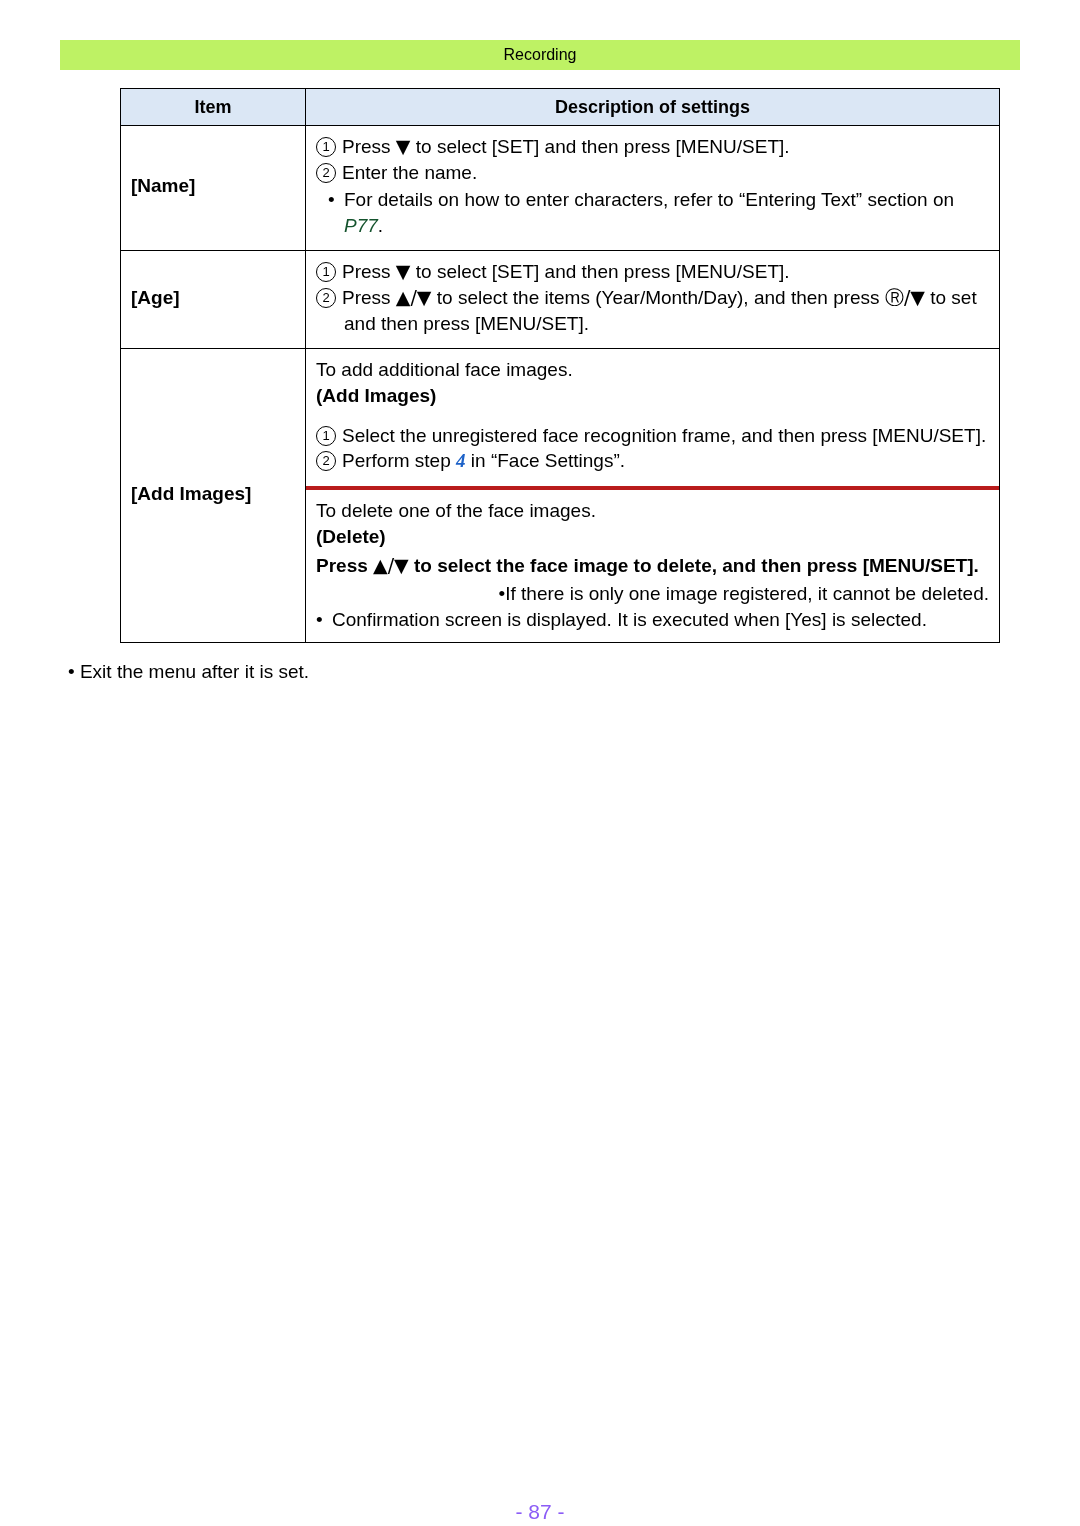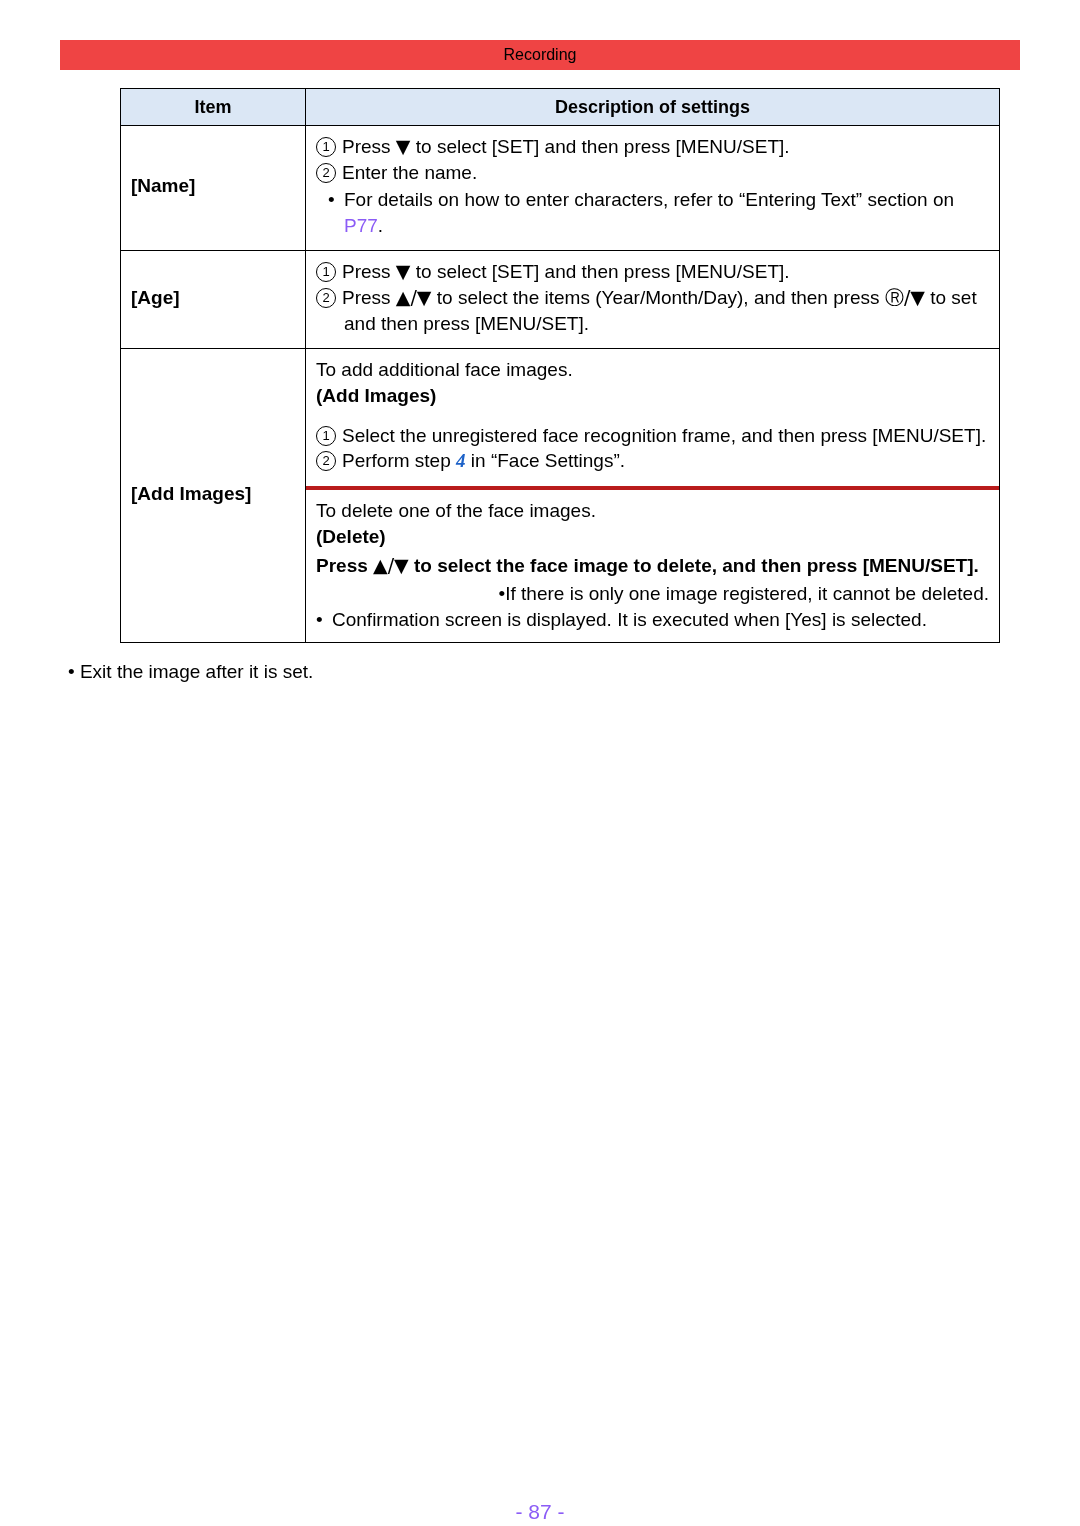--- a/index.html
+++ b/index.html
@@ -13,21 +13,21 @@
   }
   .page {
     width: 1080px;
     height: 1526px;
     margin: 0 auto;
     position: relative;
     box-sizing: border-box;
     padding: 0 60px;
   }
   .header-band {
-    background: #ef4444;
+    background: #bef264;
     text-align: center;
     font-size: 16px;
     padding: 4px 0;
     margin: 40px 0 18px 0;
     color: #000;
   }
   .step-line {
     font-weight: bold;
     margin: 0 0 8px 4px;
   }
@@ -84,21 +84,21 @@
   }
   .hang {
     padding-left: 28px;
     text-indent: -16px;
   }
   .hang .bullet {
     display: inline-block;
     width: 16px;
     text-indent: 0;
   }
-  .link { color: #8b5cf6; }
+  .link { color: #14532d; font-style: italic; }
   .blue { color: #1d62c8; font-style: italic; font-family: "Times New Roman", serif; font-weight: bold; }
   .post-note {
     margin: 16px 0 0 8px;
     font-size: 19px;
   }
   .page-num {
     position: absolute;
     bottom: 40px;
     width: 100%;
     left: 0;
@@ -180,16 +180,16 @@
           </div>
           <div class="hang" style="padding-left:16px;">
             <span class="bullet">•</span><span>Confirmation screen is displayed. It is executed when [Yes] is selected.</span>
           </div>
         </div>
       </td>
     </tr>
   </tbody>
     </table>
 
-  <div class="post-note">• Exit the image after it is set.</div>
+  <div class="post-note">• Exit the menu after it is set.</div>
 
   <div class="page-num">- 87 -</div>
 </div>
 
 </body></html>

